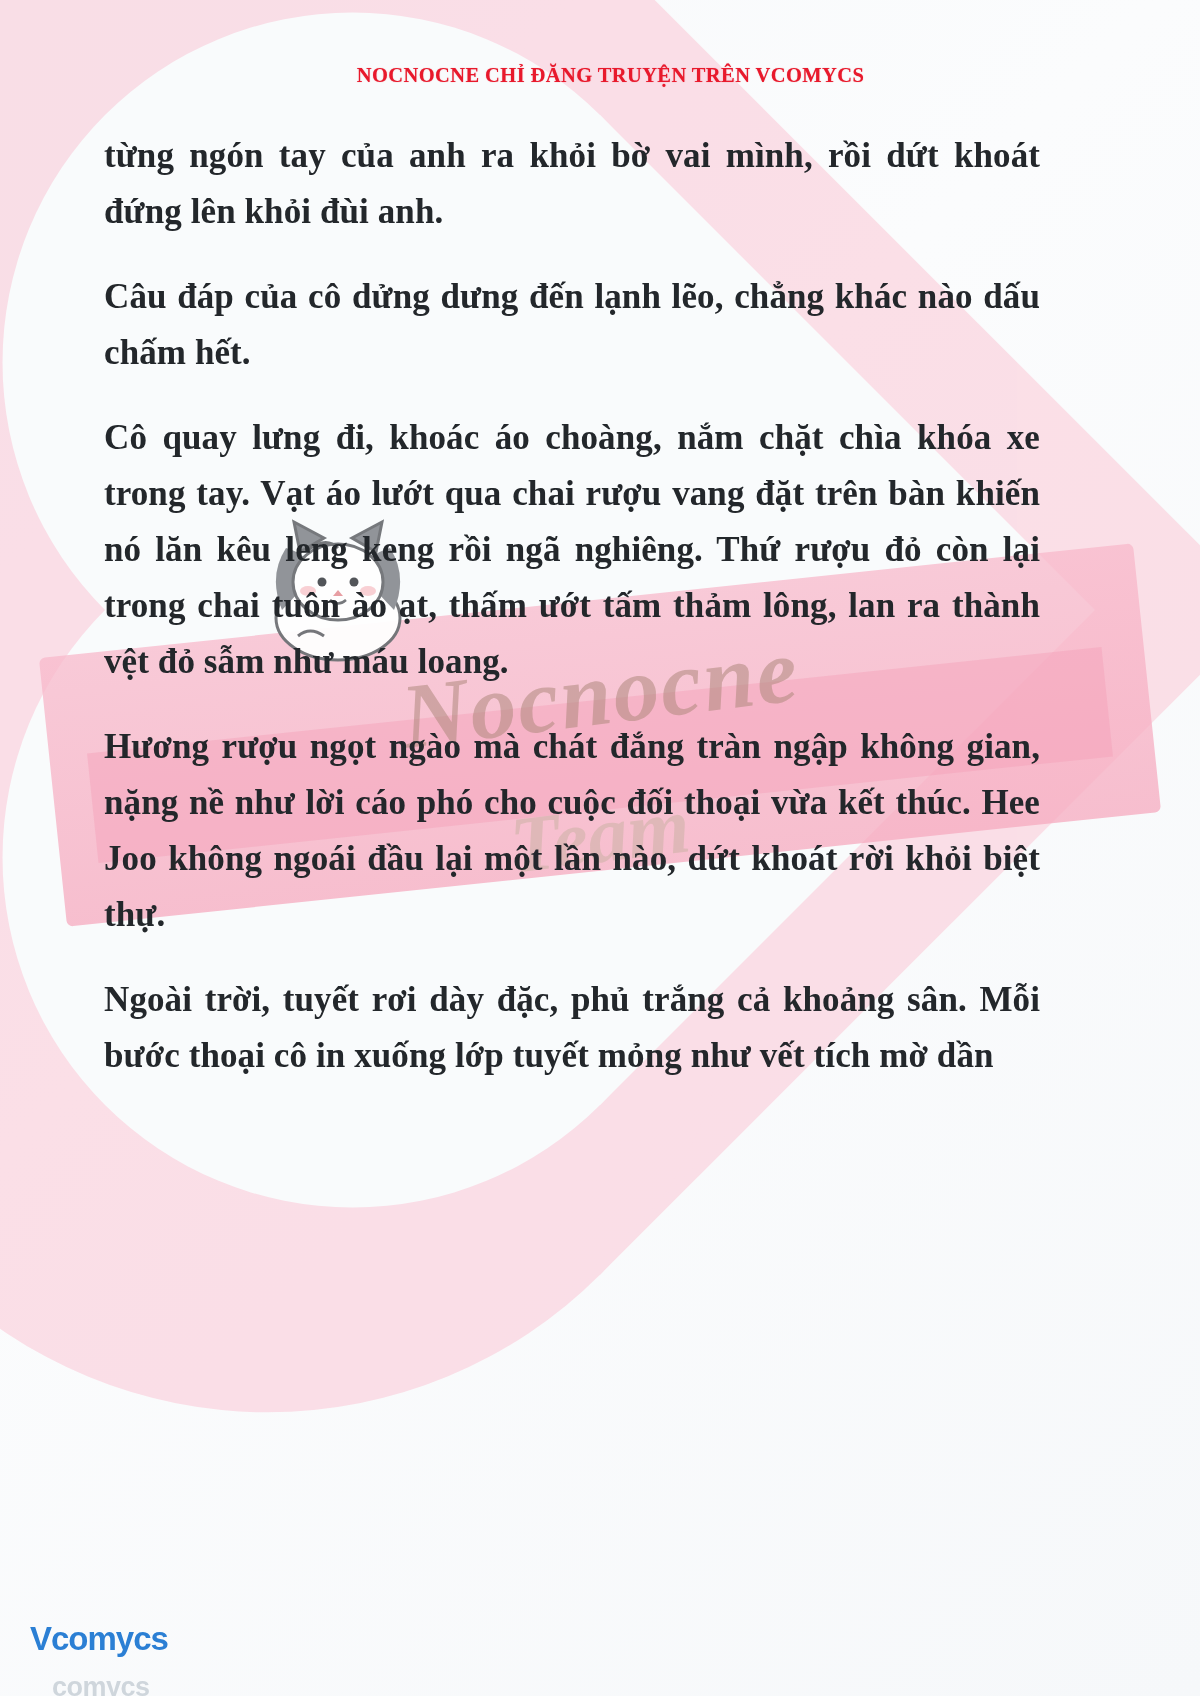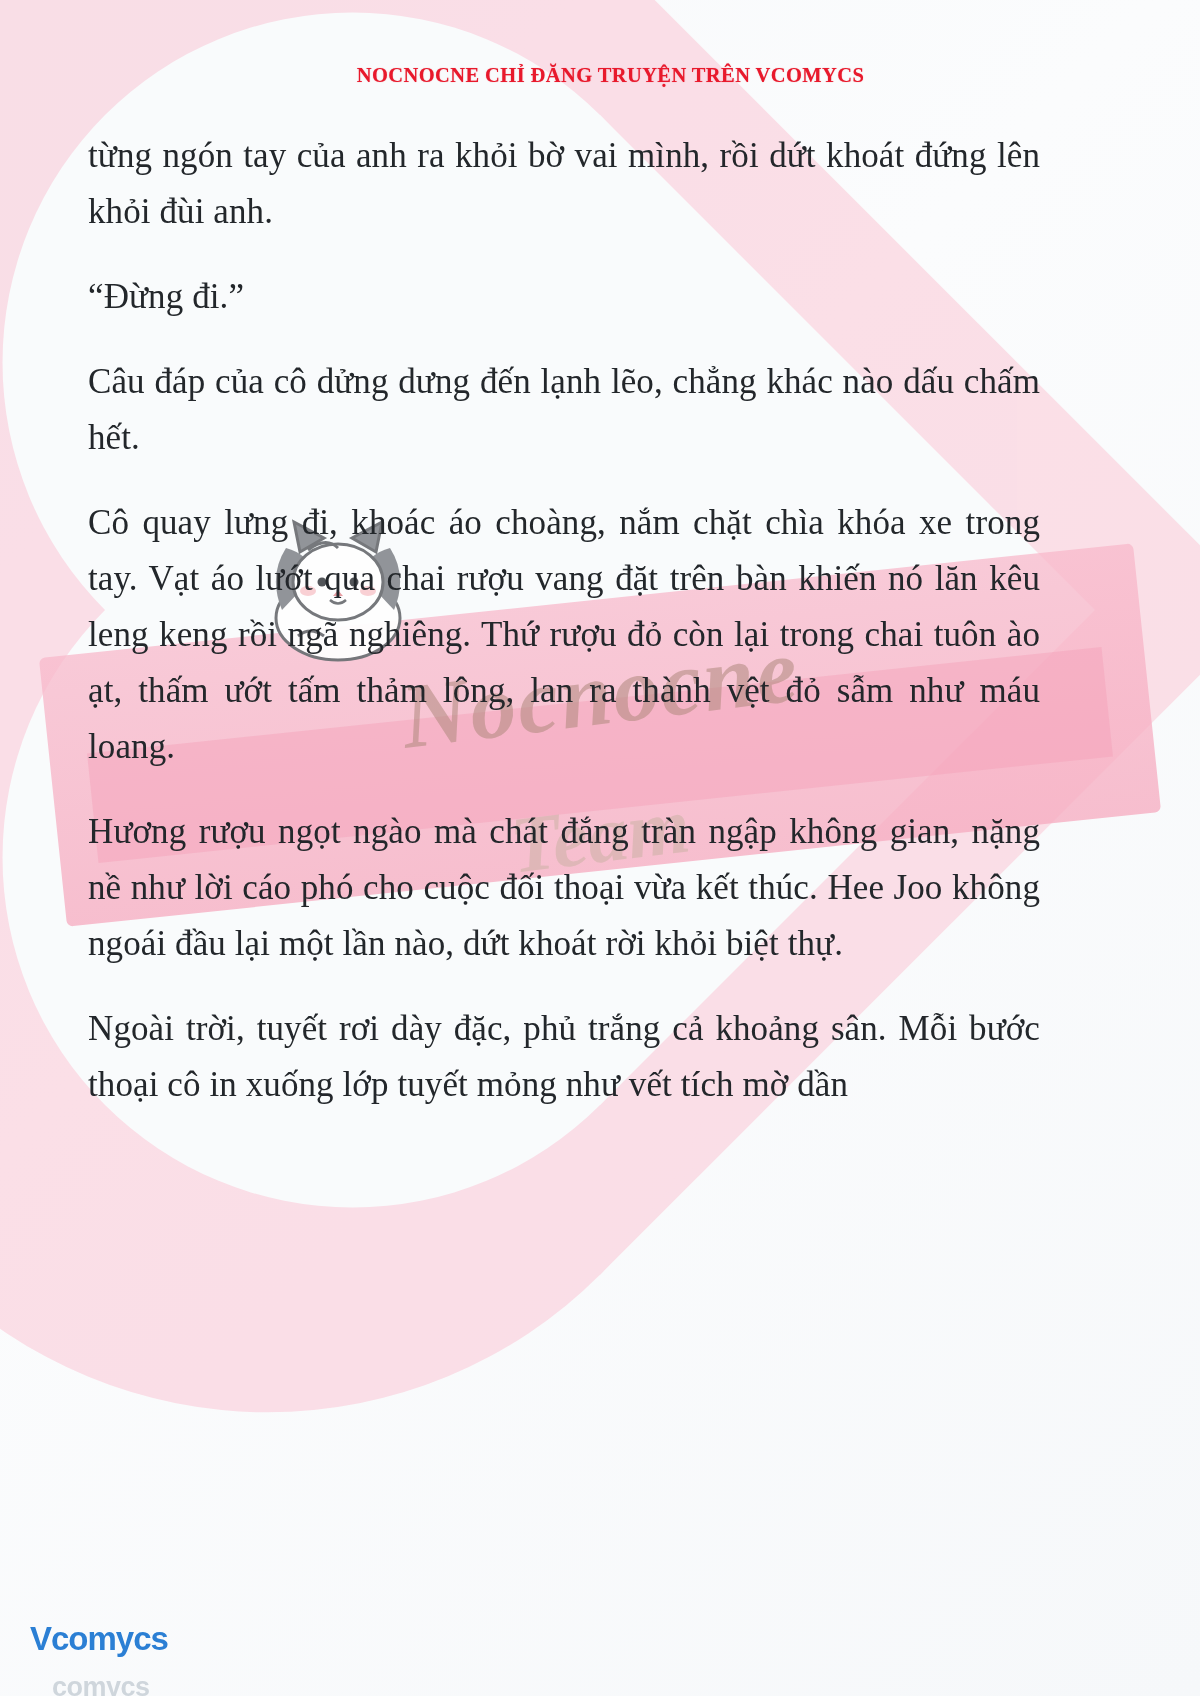--- a/index.html
+++ b/index.html
@@ -152,22 +152,23 @@
     width: 952px;
   }
   .para {
     position: relative;
     font-family: "Liberation Serif", serif;
     font-size: 35px;
     line-height: 1.60;
     color: #23272b;
     text-align: justify;
     text-justify: inter-word;
-    margin: 0 0 29px 0;
+    margin: 0 0 29px 16px;
     letter-spacing: .1px;
+    font-weight: bold;
   }
   .para.last { margin-bottom: 0; }
 
   
   .footer-logo {
     position: absolute;
     left: 22px;
     bottom: 18px;
     width: 180px;
     height: 64px;
@@ -224,21 +225,20 @@
     </svg>
 
     <div class="wm-text">Nocnocne</div>
     <div class="wm-text-2">Team</div>
   </div>
 
   <div class="doc-header">NOCNOCNE CHỈ ĐĂNG TRUYỆN TRÊN VCOMYCS</div>
 
   <div class="content">
     <p class="para">từng ngón tay của anh ra khỏi bờ vai mình, rồi dứt khoát đứng lên khỏi đùi anh.</p>
-    <p class="para">“Đừng đi.”</p>
     <p class="para">Câu đáp của cô dửng dưng đến lạnh lẽo, chẳng khác nào dấu chấm hết.</p>
     <p class="para">Cô quay lưng đi, khoác áo choàng, nắm chặt chìa khóa xe trong tay. Vạt áo lướt qua chai rượu vang đặt trên bàn khiến nó lăn kêu leng keng rồi ngã nghiêng. Thứ rượu đỏ còn lại trong chai tuôn ào ạt, thấm ướt tấm thảm lông, lan ra thành vệt đỏ sẫm như máu loang.</p>
     <p class="para">Hương rượu ngọt ngào mà chát đắng tràn ngập không gian, nặng nề như lời cáo phó cho cuộc đối thoại vừa kết thúc. Hee Joo không ngoái đầu lại một lần nào, dứt khoát rời khỏi biệt thự.</p>
     <p class="para last">Ngoài trời, tuyết rơi dày đặc, phủ trắng cả khoảng sân. Mỗi bước thoại cô in xuống lớp tuyết mỏng như vết tích mờ dần</p>
   </div>
 
   <div class="footer-logo">
     <div class="logo-text">Vcomycs</div>
     <div class="logo-sub">comycs</div>
   </div>

